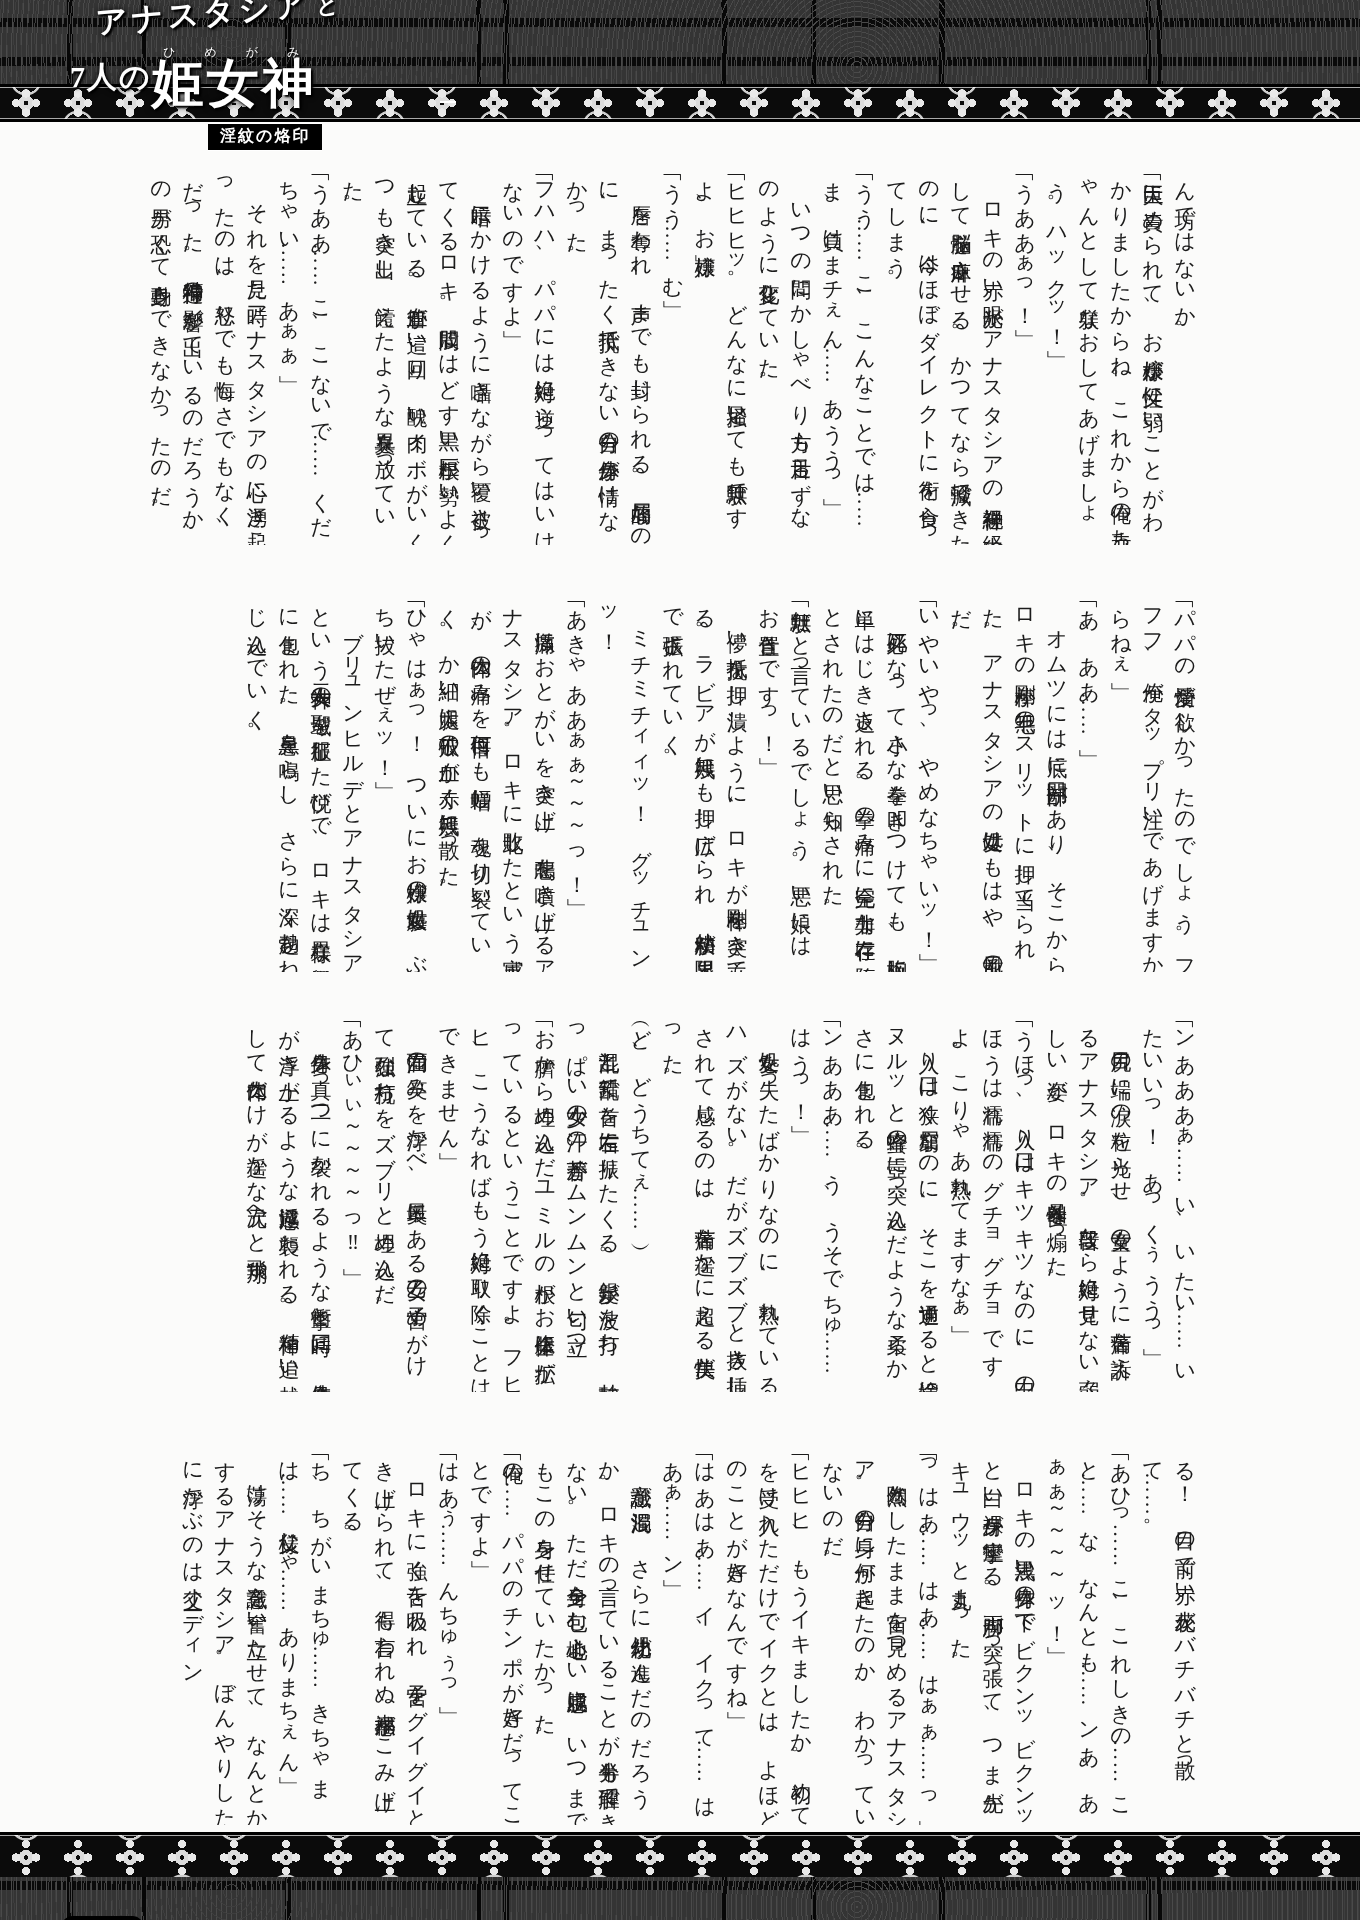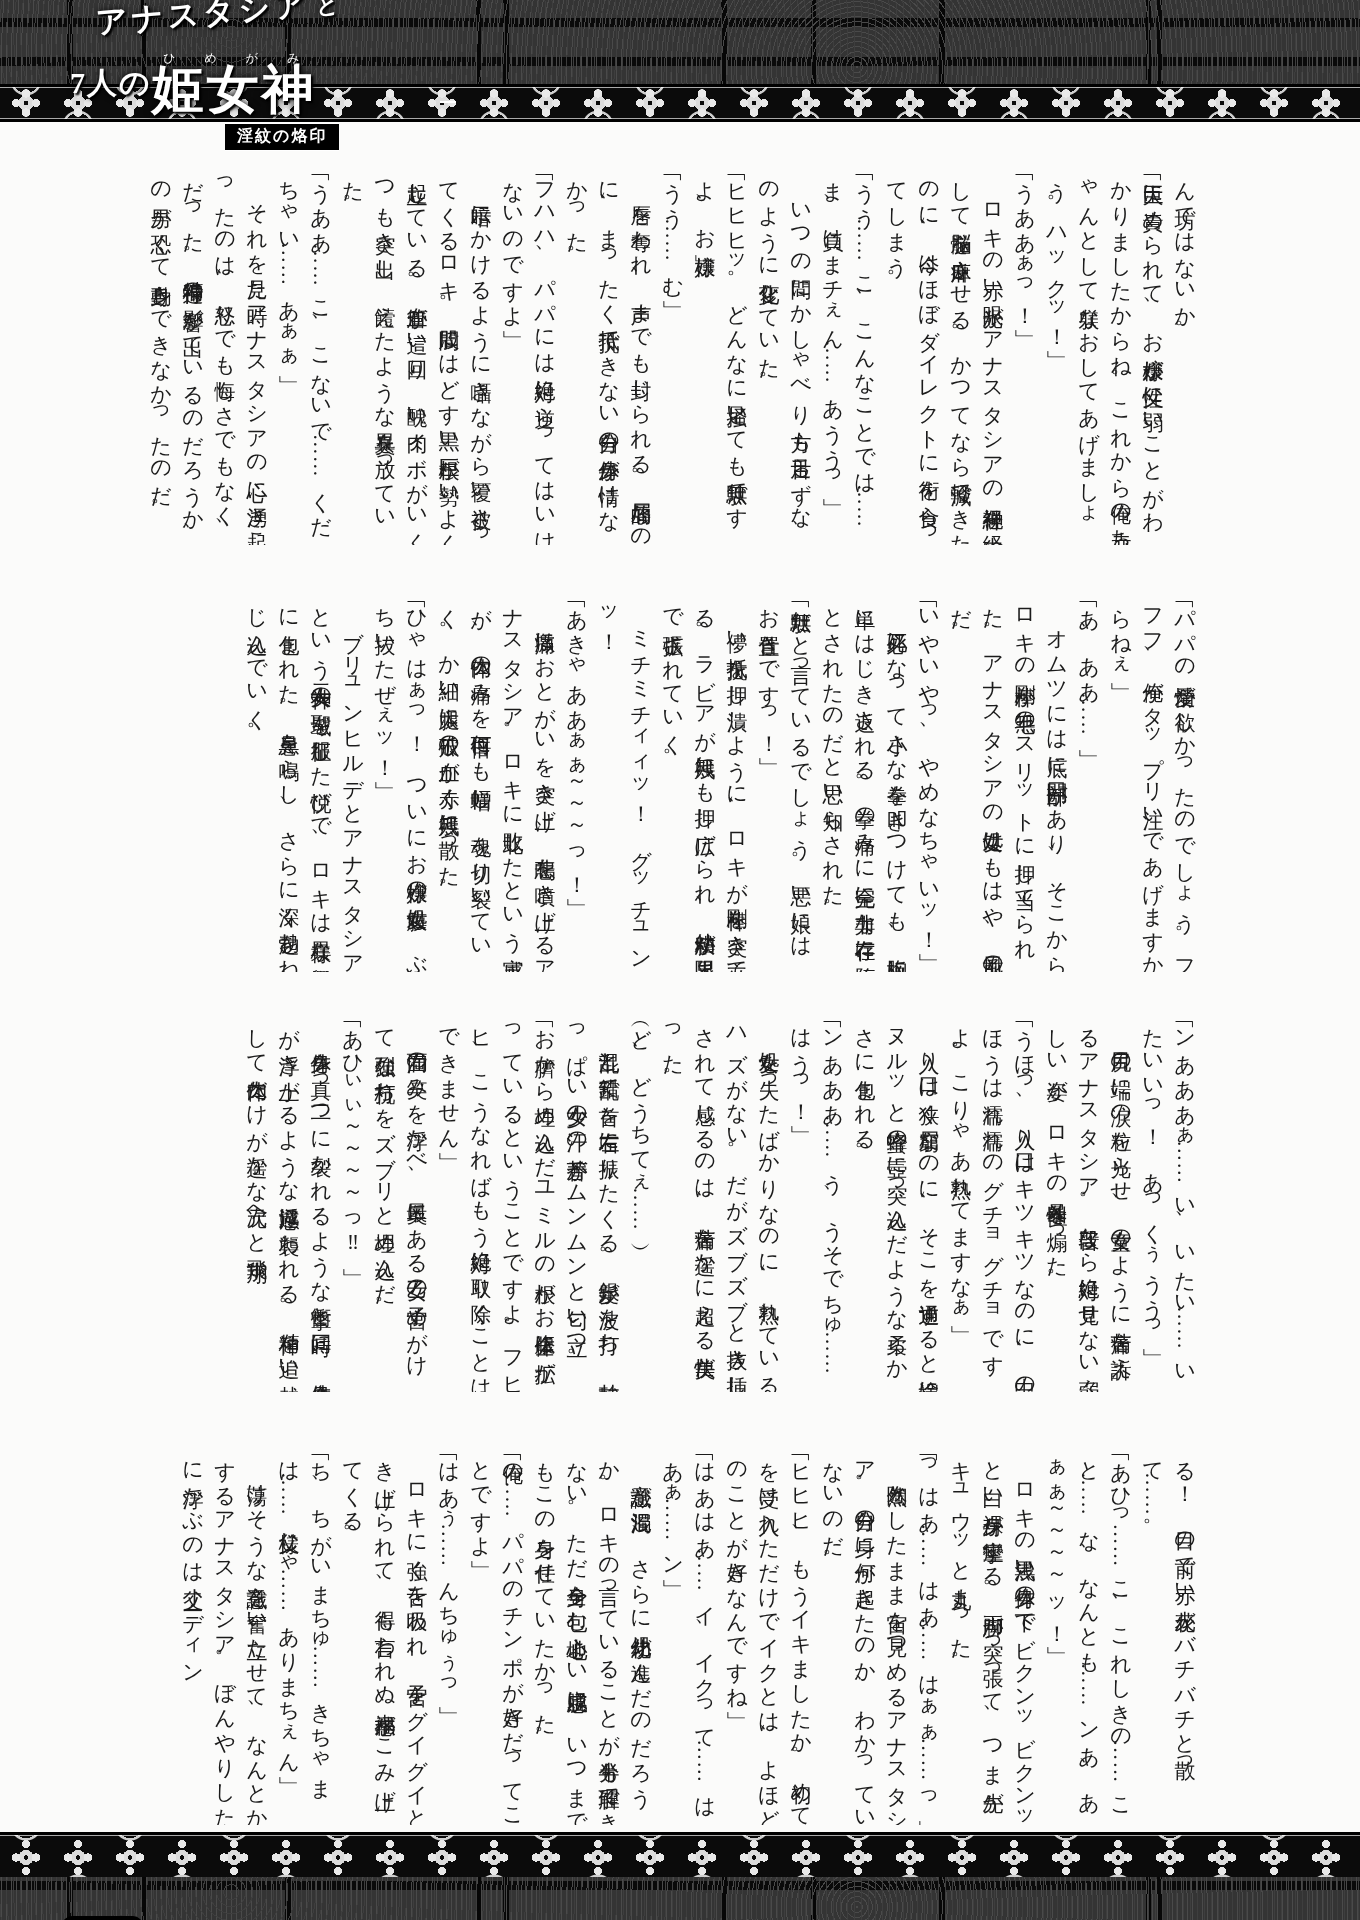--- a/index.html
+++ b/index.html
@@ -45,32 +45,32 @@
   .logo{position:absolute;top:2px;left:58px;width:420px;color:#fff;z-index:6;}
   .logo-line1{
     display:block;transform:rotate(-5deg);transform-origin:left bottom;
     font-weight:bold;font-size:31px;letter-spacing:4px;
     text-shadow:0 0 6px #000,2px 2px 2px #000;margin-left:40px;
   }
   .logo-connector{
     display:inline-block;font-size:22px;font-weight:bold;margin-left:6px;
     text-shadow:0 0 6px #000,2px 2px 2px #000;
   }
-  .logo-line2{display:block;margin-top:8px;margin-left:12px;white-space:nowrap;}
+  .logo-line2{display:block;margin-top:2px;margin-left:12px;white-space:nowrap;}
   .logo-line2 .prefix{font-size:30px;font-weight:bold;letter-spacing:2px;vertical-align:14px;
     text-shadow:0 0 6px #000,2px 2px 2px #000;}
   .logo-line2 ruby{ruby-position:over;}
   .logo-line2 .main{font-size:52px;font-weight:bold;letter-spacing:3px;
     text-shadow:0 0 7px #000,2px 2px 2px #000;}
   .logo-line2 rt{font-size:12px;letter-spacing:6px;text-shadow:1px 1px 1px #000;}
   .logo-rule{position:absolute;top:101px;height:2px;background:#fff;z-index:5;}
   .logo-rule-left{left:230px;width:14px;}
   .logo-rule-right{left:440px;width:16px;}
   .logo-subtitle{
-    position:absolute;top:124px;left:225px;z-index:7;
+    position:absolute;top:124px;left:208px;z-index:7;
     background:#000;color:#fff;font-size:16px;font-weight:bold;
     letter-spacing:2px;padding:2px 12px 3px;
     box-shadow:0 1px 0 #fff, 0 -1px 0 #fff;
   }
   
   .band{
     position:absolute;left:95px;width:1106px;height:378px;
     writing-mode:vertical-rl;
     -webkit-writing-mode:vertical-rl;
     text-orientation:mixed;

